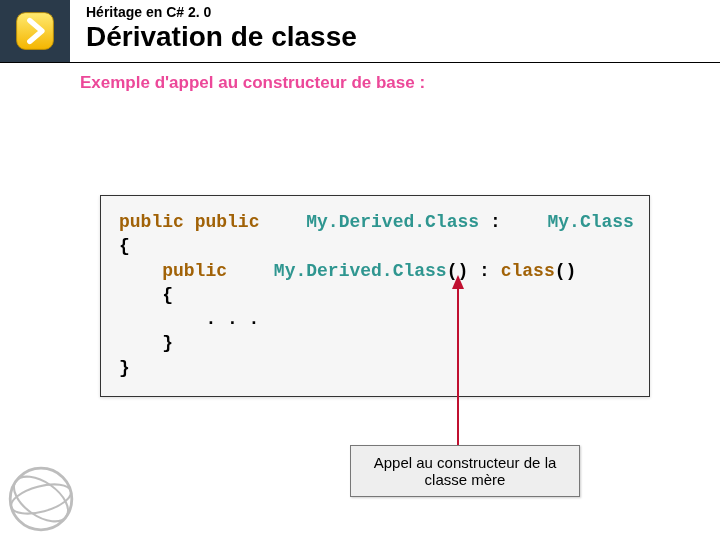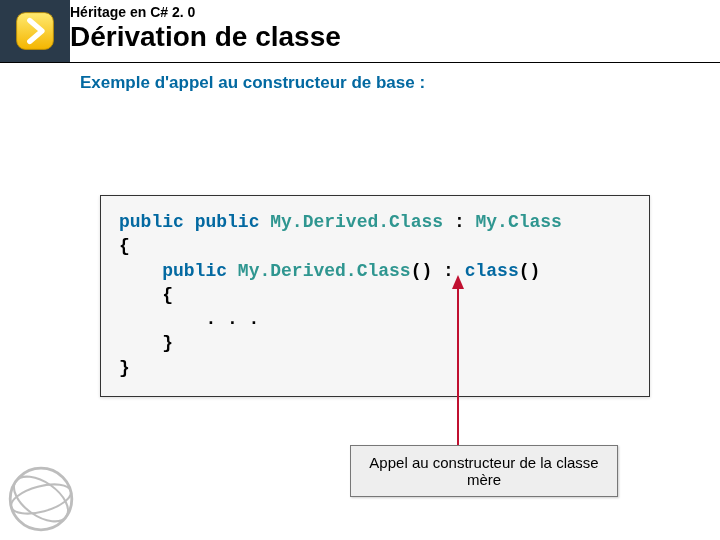--- a/index.html
+++ b/index.html
@@ -19,67 +19,67 @@
   .arrow-box {
     width: 70px;
     height: 62px;
     background: #2a3a4a;
     display: flex;
     align-items: center;
     justify-content: center;
   }
   .arrow-box svg { width: 42px; height: 42px; }
   .titles {
-    padding-left: 0;
+    padding-left: 16px;
     padding-top: 4px;
   }
   .breadcrumb {
     font-size: 14px;
     font-weight: bold;
     color: #000;
   }
   .title {
     font-size: 28px;
     font-weight: bold;
     color: #000;
     line-height: 1.1;
     margin-top: 2px;
     text-align: right;
   }
   .subtitle {
     font-size: 17px;
     font-weight: bold;
-    color: #0369a1;
+    color: #ec4899;
     padding: 10px 0 0 80px;
   }
   .code-box {
     position: absolute;
     left: 100px;
     top: 195px;
     width: 550px;
     border: 1px solid #333;
     background: #f6f6f6;
     padding: 14px 16px 16px 18px;
     box-shadow: 0 1px 3px rgba(0,0,0,0.15);
   }
   .code-line {
     font-family: "Courier New", Courier, monospace;
     font-size: 18px;
     font-weight: bold;
     line-height: 1.35;
     white-space: pre;
   }
-  .kw { color: #0369a1; }
-  .typename { color: #2f9690; }
+  .kw { color: #a16207; }
+  .typename { color: #2f9690; margin-left: 36px; }
   .plain { color: #000; }
   .callout {
     position: absolute;
     left: 350px;
     top: 445px;
-    width: 268px;
+    width: 230px;
     background: #eee;
     border: 1px solid #777;
     text-align: center;
     padding: 8px 10px;
     font-size: 15px;
     color: #000;
     box-shadow: 1px 1px 2px rgba(0,0,0,0.2);
   }
   .arrow-svg {
     position: absolute;

